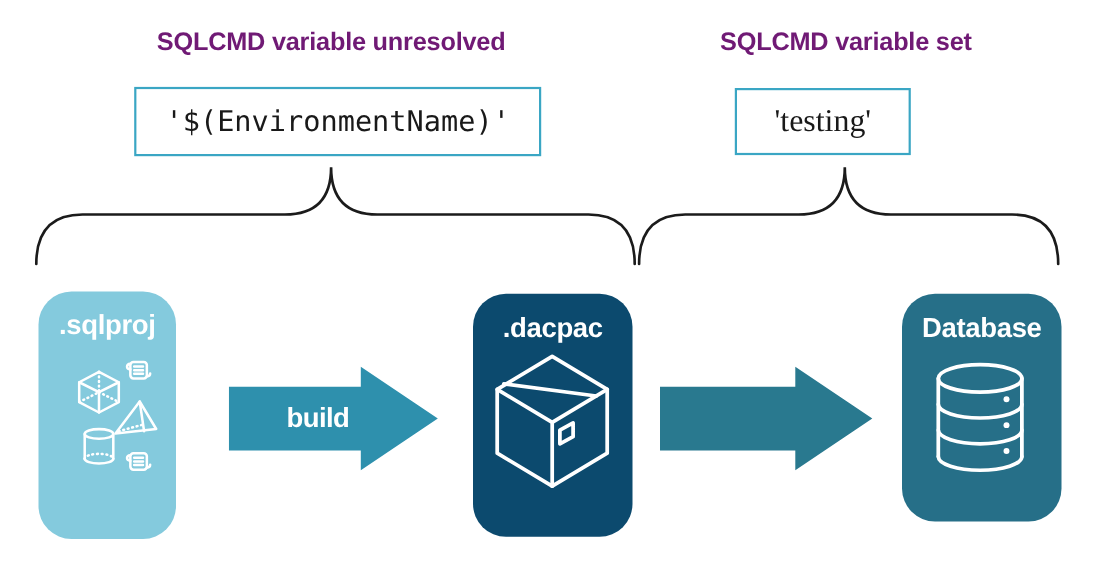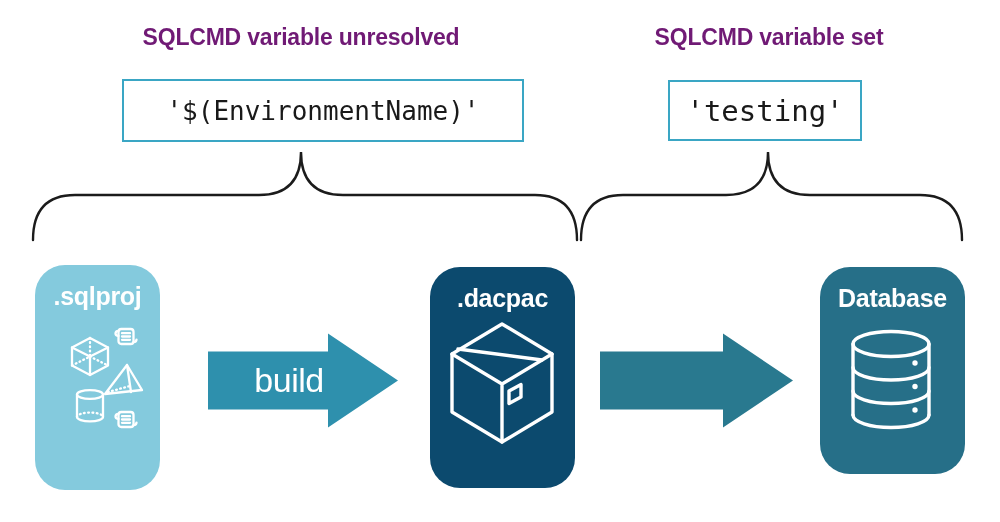--- a/index.html
+++ b/index.html
@@ -12,41 +12,41 @@
     position:absolute;top:24px;width:500px;text-align:center;white-space:nowrap;
     font-size:23px;font-weight:bold;color:#701a75;letter-spacing:-0.2px;
   }
   #heading-left{left:51px;}
   #heading-right{left:519px;}
   .codebox{
     position:absolute;background:#ffffff;border:2.5px solid #3aa6c4;
     display:flex;align-items:center;justify-content:center;box-sizing:border-box;
     font-family:"DejaVu Sans Mono",monospace;color:#191919;
   }
-  #codebox-left{left:122px;top:79px;width:402px;height:63px;font-size:26px;}
-  #codebox-right{left:668px;top:80px;width:194px;height:61px;font-size:29px;}
+  #codebox-left{left:122px;top:79px;width:370px;height:63px;font-size:26px;}
+  #codebox-right{left:668px;top:80px;width:160px;height:61px;font-size:29px;font-family:Liberation Serif, serif;}
   #braces{position:absolute;left:0;top:0;pointer-events:none;}
   .card{
     position:absolute;border-radius:30px;
   }
   #card-sqlproj{left:35px;top:265px;width:125px;height:225px;}
   #card-dacpac{left:430px;top:267px;width:145px;height:221px;}
   #card-database{left:820px;top:267px;width:145px;height:207px;}
   .card-label{
     position:absolute;left:0;top:17px;width:100%;text-align:center;
     font-size:25px;font-weight:bold;color:#ffffff;letter-spacing:-0.3px;
   }
   .card-icon{position:absolute;left:0;top:0;}
   .card-icon path,.card-icon polygon,.card-icon ellipse,.card-icon rect{
     fill:none;stroke:#ffffff;stroke-linecap:round;stroke-linejoin:round;
   }
   .arrow-svg{position:absolute;}
   .arrow-label{
     position:absolute;top:332px;height:97px;display:flex;align-items:center;justify-content:center;
-    font-size:34px;font-weight:normal;color:#ffffff;letter-spacing:-0.5px;
+    font-size:25px;font-weight:bold;color:#ffffff;letter-spacing:-0.5px;
   }
   #arrow-build-svg{left:208px;top:332px;}
   #arrow-deploy-svg{left:600px;top:332px;}
   #label-build{left:208px;width:162px;}
   #label-deploy{left:600px;width:152px;}
   .thin{stroke-width:2.3;}
   .thick{stroke-width:3.4;}
   .dotted{stroke-dasharray:0.8 3.4;}
 </style>
 </head>

